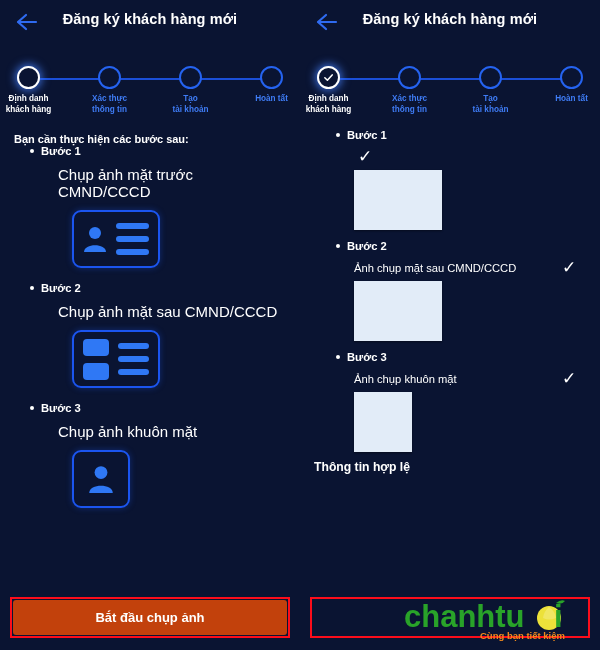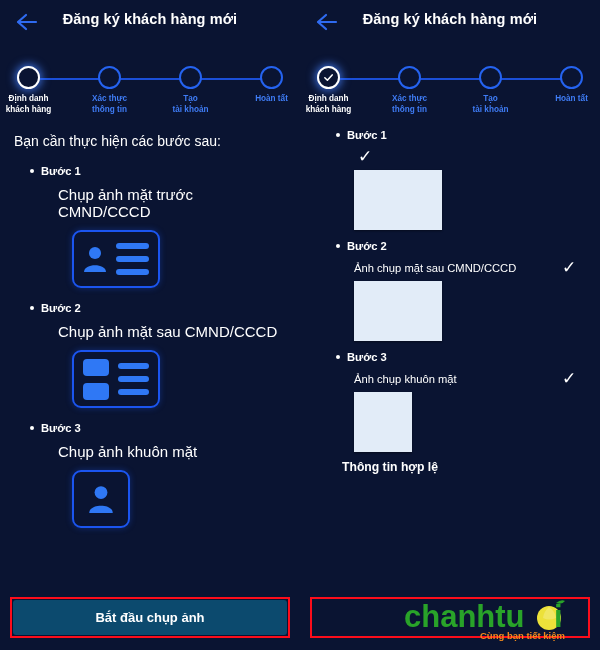--- a/index.html
+++ b/index.html
@@ -47,22 +47,22 @@
   }
   .step-label{
     margin-top:5px;text-align:center;font-size:8.2px;line-height:1.28;
     color:#3f7cf5;font-weight:700;white-space:pre-line;
   }
   .step-label.active{color:#ffffff;}
 
   
   .body{padding:0 14px;box-sizing:border-box;}
   .intro{
-    color:#ffffff;font-size:14px;margin-top:14px;margin-bottom:16px;
-    font-weight:400;
+    color:#ffffff;font-size:11px;margin-top:14px;
+    font-weight:700;
   }
   .step-block{margin-bottom:14px;}
   .step-head{display:flex;align-items:center;gap:7px;margin-left:16px;}
   .bullet{width:4px;height:4px;border-radius:50%;background:#ffffff;flex:none;}
   .step-name{color:#ffffff;font-size:11.2px;font-weight:700;}
   .step-desc{color:#ffffff;font-size:15px;margin-left:44px;margin-top:9px;}
 
   .icon-card{
     margin-left:58px;margin-top:10px;
     border:2px solid #1b55f0;border-radius:9px;
@@ -83,32 +83,32 @@
   .r-row{display:flex;align-items:center;margin-left:40px;margin-top:7px;padding-right:6px;}
   .r-desc{color:#ffffff;font-size:11.2px;flex:1;}
   .r-check{color:#ffffff;font-size:17px;line-height:1;width:22px;text-align:center;}
   .thumb{
     margin-left:40px;margin-top:5px;background:#e2ecf8;
     box-shadow:0 1px 2px rgba(0,0,0,.4);
   }
   .thumb.card{width:88px;height:60px;}
   .thumb.face{width:58px;height:60px;}
   .valid{
-    margin-left:28px;margin-top:8px;color:#ffffff;font-size:12.2px;font-weight:700;
+    margin-top:8px;color:#ffffff;font-size:12.2px;font-weight:700;
   }
 
   
   .footer{position:absolute;bottom:0;left:0;width:300px;height:66px;}
   .hl{
     position:absolute;left:10px;right:10px;top:13px;height:41px;
     border:2px solid #fc0d1b;box-sizing:border-box;
   }
   .cta{
     position:absolute;left:13px;right:13px;top:16px;height:35px;
-    background:#0c4a6e;border:none;border-radius:3px;color:#ffffff;
+    background:#c2410c;border:none;border-radius:3px;color:#ffffff;
     font-family:"Liberation Sans", sans-serif;font-size:13px;font-weight:600;
     display:flex;align-items:center;justify-content:center;cursor:pointer;
   }
 
   
   .watermark{
     position:absolute;right:6px;bottom:8px;width:190px;height:48px;
     pointer-events:none;
   }
 </style>

